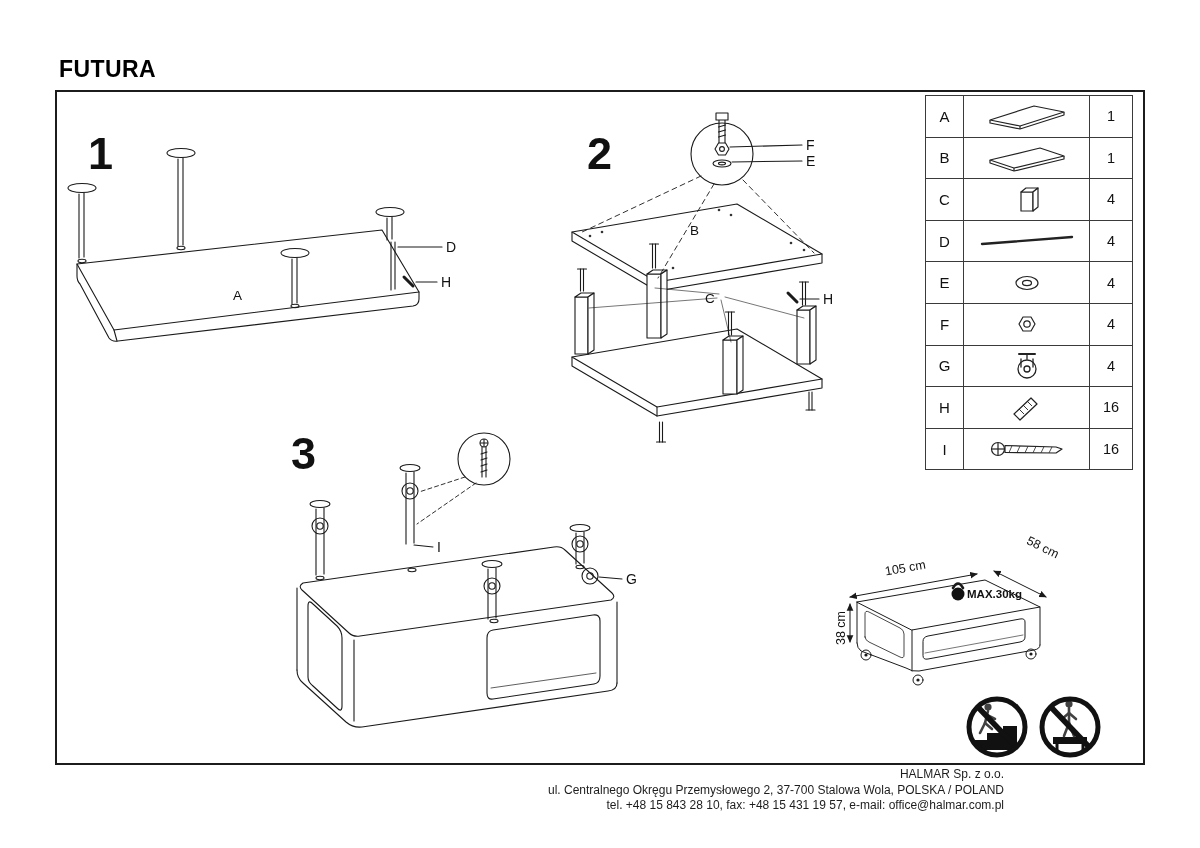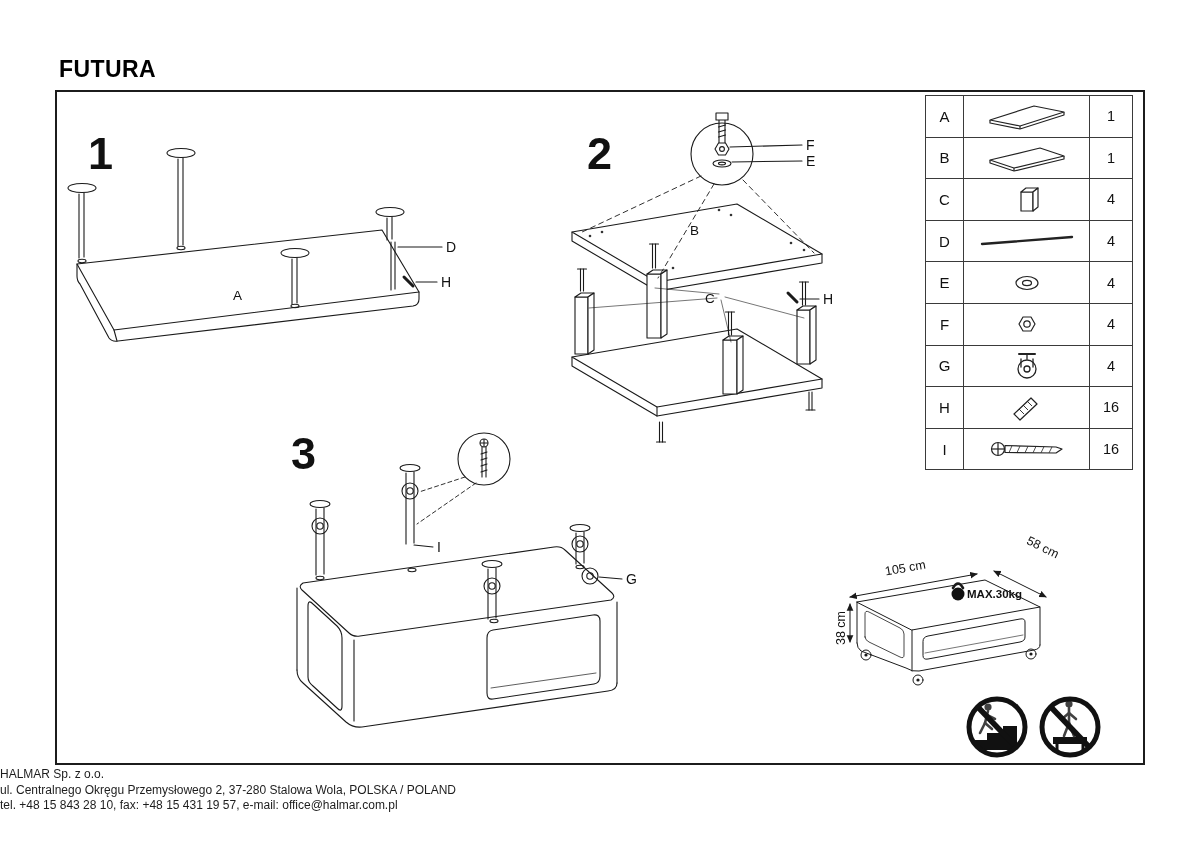--- a/index.html
+++ b/index.html
@@ -6,21 +6,21 @@
   html,body { width:1200px; height:848px; background:#fff; }
   body { position:relative; font-family:"Liberation Sans", sans-serif; color:#111; }
   .page { position:absolute; left:0; top:0; width:1200px; height:848px; background:#fff; overflow:hidden; }
   .title { position:absolute; left:59px; top:56px; font-size:23px; font-weight:700; letter-spacing:0.4px; color:#000; }
   .main-box { position:absolute; left:55px; top:90px; width:1090px; height:675px; border:2px solid #1c1c1c; background:#fff; }
   .main-box svg { display:block; }
   svg text { font-family:"Liberation Sans", sans-serif; fill:#111; }
   .parts-table { position:absolute; left:925px; top:95px; width:208px; display:grid; grid-template-columns:38px 126px 43px; grid-auto-rows:41.6px; border-top:1px solid #3a3a3a; border-left:1px solid #3a3a3a; background:#fff; }
   .pt-cell { border-right:1px solid #3a3a3a; border-bottom:1px solid #3a3a3a; display:flex; align-items:center; justify-content:center; font-size:15px; }
   .pt-qty { font-size:14.5px; }
-  .footer { position:absolute; left:0; top:767px; width:1004px; text-align:left; font-size:12px; line-height:15.5px; color:#1d1d1d; }
+  .footer { position:absolute; left:0; top:767px; width:1004px; text-align:right; font-size:12px; line-height:15.5px; color:#1d1d1d; }
 </style>
 </head>
 <body>
 
 <div class="page">
 
   <h1 class="title">FUTURA</h1>
 
   <div class="main-box">
     <svg width="1086" height="671" viewBox="0 0 1086 671">
@@ -391,17 +391,17 @@
             <line x1="76" y1="15.7" x2="73" y2="21.8" stroke-width="0.8"></line>
             <line x1="84" y1="15.9" x2="81" y2="21.9" stroke-width="0.8"></line>
           </g>
         </svg>
     </div>
     <div class="pt-cell pt-qty">16</div>
   </div>
 
   <div class="footer">
     <p>HALMAR Sp. z o.o.</p>
-    <p>ul. Centralnego Okręgu Przemysłowego 2, 37-280 Stalowa Wola, POLSKA / POLAND</p>
+    <p>ul. Centralnego Okręgu Przemysłowego 2, 37-700 Stalowa Wola, POLSKA / POLAND</p>
     <p>tel. +48 15 843 28 10, fax: +48 15 431 19 57, e-mail: office@halmar.com.pl</p>
   </div>
 
 </div>
 
 </body></html>

